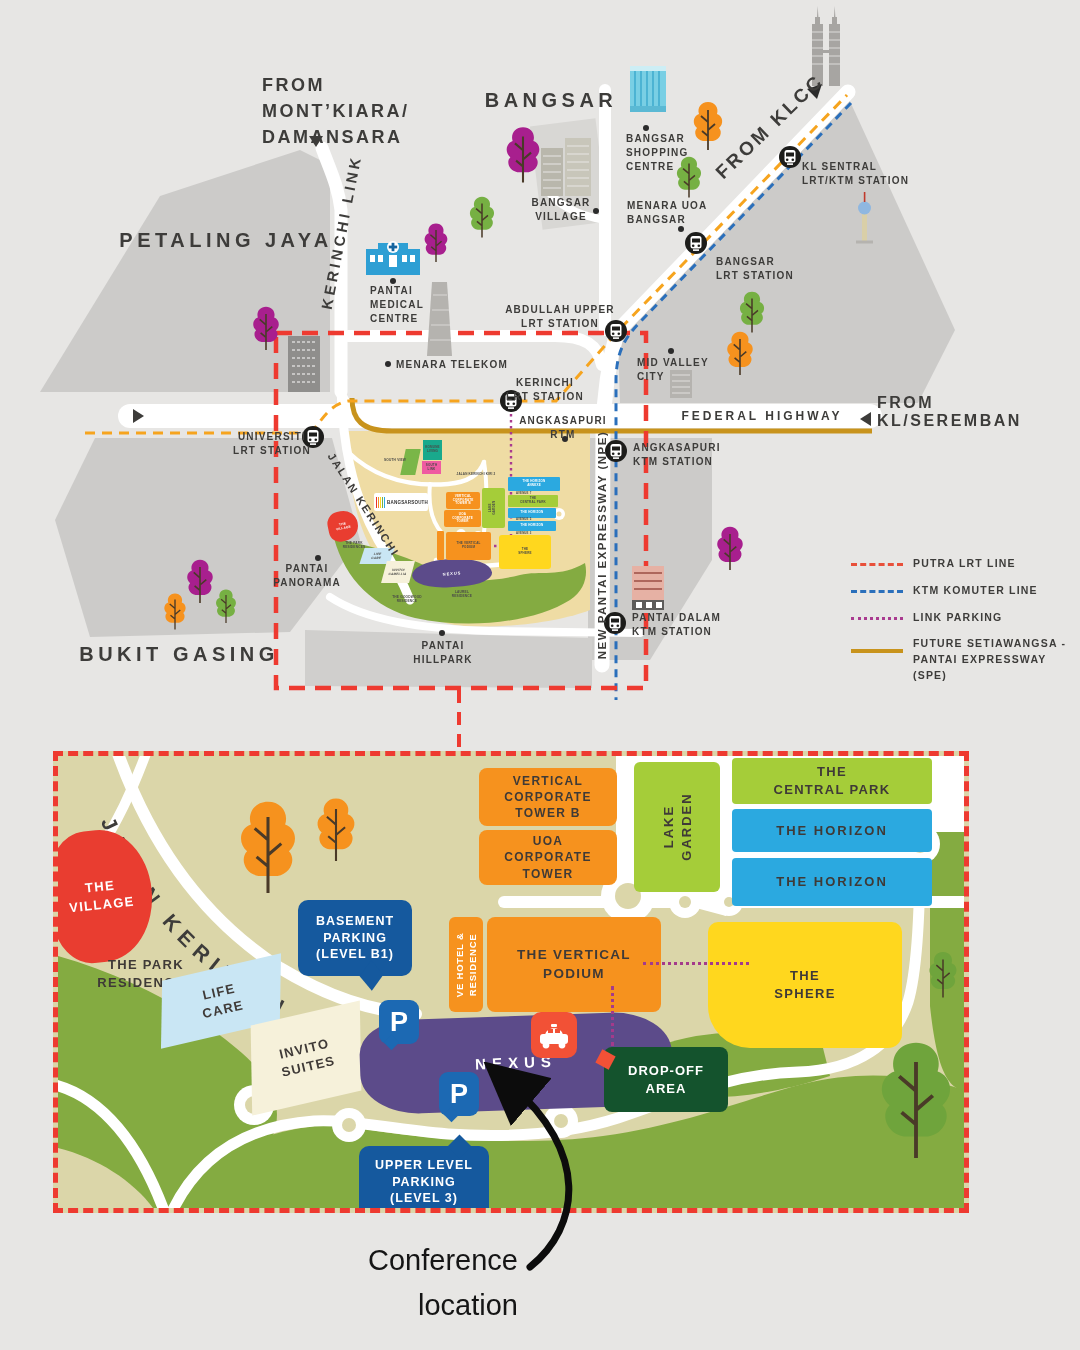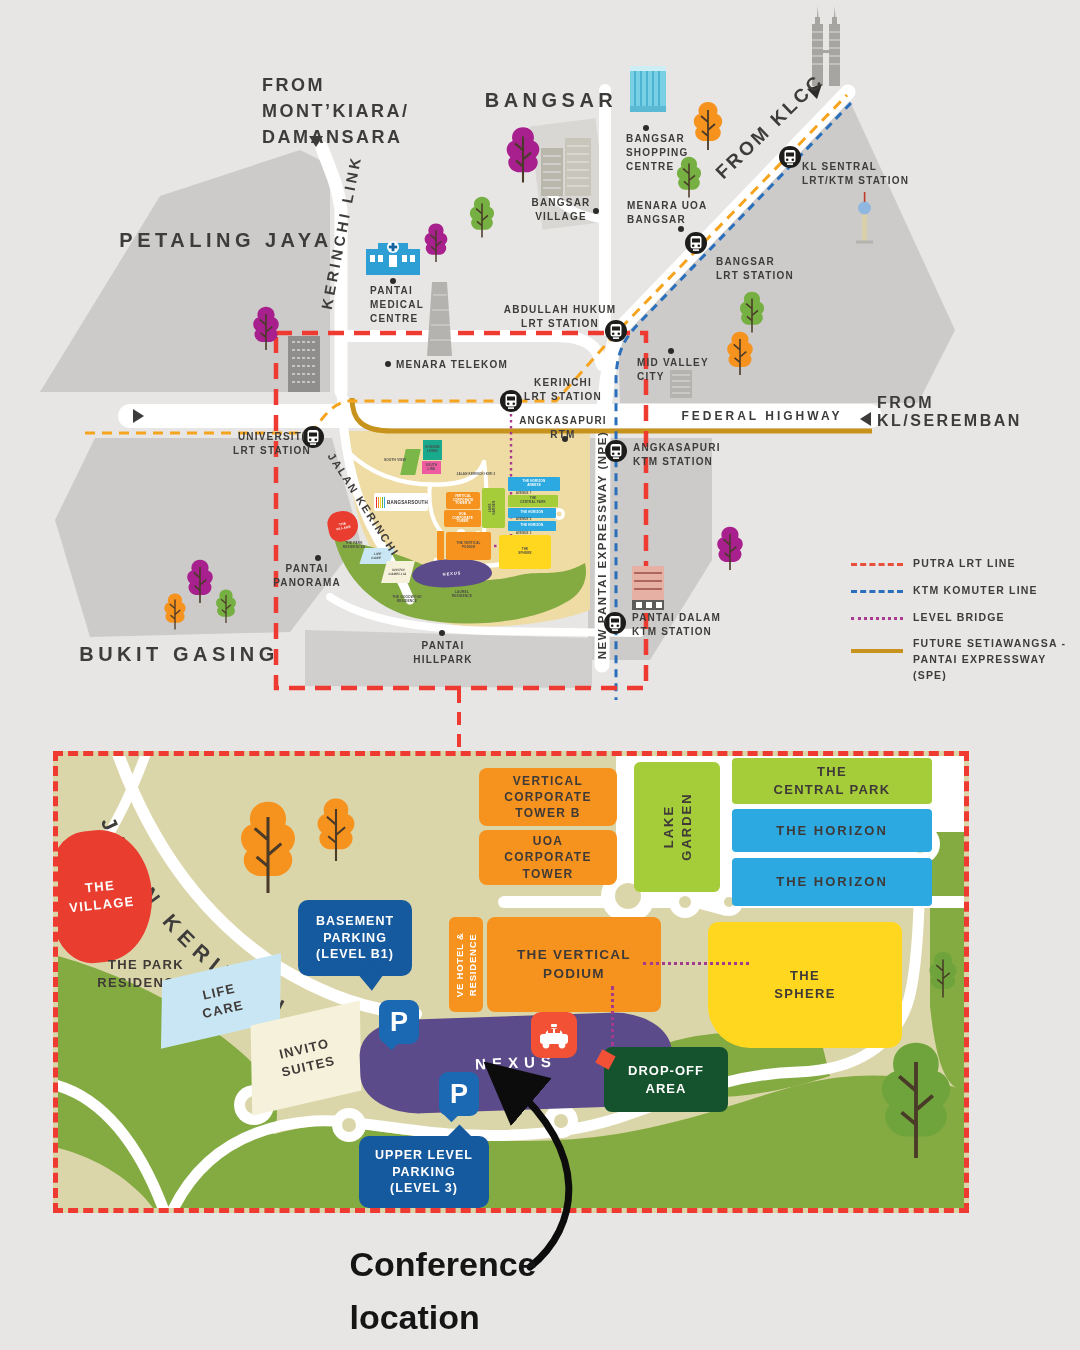--- a/index.html
+++ b/index.html
@@ -199,23 +199,23 @@
   <div class="lbl" style="left:877px;top:392px;font-size:16px;letter-spacing:2.5px">FROM</div>
   <div class="lbl" style="left:877px;top:410px;font-size:16px;letter-spacing:2.5px">KL/SEREMBAN</div>
   <div class="abs" style="left:860px;top:412px;width:0;height:0;border-top:7px solid transparent;border-bottom:7px solid transparent;border-right:11px solid #3d3c3a;z-index:6"></div>
 
   <div class="lbl ctr" style="left:762px;top:408px;font-size:12px;letter-spacing:3px;white-space:nowrap">FEDERAL HIGHWAY</div>
   <div class="lbl" style="left:602px;top:545px;font-size:11.5px;letter-spacing:1.5px;transform:translate(-50%,-50%) rotate(-90deg);white-space:nowrap">NEW PANTAI EXPRESSWAY (NPE)</div>
   <div class="lbl" style="left:363px;top:505px;font-size:11px;letter-spacing:2px;transform:translate(-50%,-50%) rotate(57deg);white-space:nowrap">JALAN KERINCHI</div>
 
   <div class="lbl ctr" style="left:272px;top:430px">UNIVERSITI
 LRT STATION</div>
-  <div class="lbl ctr" style="left:563px;top:376px">KERINCHI
+  <div class="lbl ctr" style="left:545px;top:376px">KERINCHI
 LRT STATION</div>
-  <div class="lbl ctr" style="left:560px;top:303px">ABDULLAH HUKUM
+  <div class="lbl ctr" style="left:560px;top:303px">ABDULLAH UPPER
 LRT STATION</div>
   <div class="lbl" style="left:716px;top:255px">BANGSAR
 LRT STATION</div>
   <div class="lbl" style="left:802px;top:160px">KL SENTRAL
 LRT/KTM STATION</div>
   <div class="lbl" style="left:633px;top:441px">ANGKASAPURI
 KTM STATION</div>
   <div class="lbl" style="left:632px;top:611px">PANTAI DALAM
 KTM STATION</div>
 
@@ -326,21 +326,21 @@
   <div class="blk" style="left:499px;top:535px;width:52px;height:34px;background:#ffd71e;border-radius:3px">
       <span class="mini" style="font-size:3px">THE
 SPHERE</span>
     </div>
 
   <div class="abs" style="left:851px;top:563px;width:52px;border-top:3px dashed #e8503a;z-index:6"></div>
   <div class="legend-lbl" style="left:913px;top:556px">PUTRA LRT LINE</div>
   <div class="abs" style="left:851px;top:590px;width:52px;border-top:3px dashed #2a6fbb;z-index:6"></div>
   <div class="legend-lbl" style="left:913px;top:583px">KTM KOMUTER LINE</div>
   <div class="abs" style="left:851px;top:617px;width:52px;border-top:3px dotted #a93a8f;z-index:6"></div>
-  <div class="legend-lbl" style="left:913px;top:610px">LEVEL BRIDGE</div>
+  <div class="legend-lbl" style="left:913px;top:610px">LINK PARKING</div>
   <div class="abs" style="left:851px;top:649px;width:52px;border-top:4px solid #c8931c;z-index:6"></div>
   <div class="legend-lbl" style="left:913px;top:636px">FUTURE SETIAWANGSA -
 PANTAI EXPRESSWAY (SPE)</div>
 
   <div class="detail">
     <svg class="abs" style="left:0;top:0;z-index:1" width="906" height="452" viewBox="0 0 906 452">
       <defs>
         <g id="treeD">
           <path d="M20 2 C13 2 9 8 11 14 C5 16 4 24 9 28 C5 32 8 40 15 41 L25 41 C32 40 35 32 31 28 C36 24 35 16 29 14 C31 8 27 2 20 2 Z"></path>
           <path d="M20 10 V50 M20 22 L13 16 M20 30 L27 24 M20 36 L14 31" stroke="#4a3a28" stroke-width="1.6" fill="none"></path>
@@ -474,32 +474,32 @@
 (LEVEL B1)</span>
     </div>
     <div class="picon" style="left:321px;top:244px">
       <span class="tail" style="left:7px;bottom:-4px;width:11px;height:11px;background:#1c69b3;transform:rotate(45deg);z-index:-1"></span>
       <span>P</span>
     </div>
     <div class="picon" style="left:381px;top:316px">
       <span class="tail" style="left:7px;bottom:-4px;width:11px;height:11px;background:#1c69b3;transform:rotate(45deg);z-index:-1"></span>
       <span>P</span>
     </div>
-    <div class="callout" style="left:301px;top:380px;width:130px;height:72px">
+    <div class="callout" style="left:301px;top:390px;width:130px;height:72px">
       <span class="tail" style="left:92px;top:-8px;width:17px;height:17px;transform:rotate(45deg)"></span>
       <span class="blklbl">UPPER LEVEL
 PARKING
 (LEVEL 3)</span>
     </div>
   </div>
 
   <svg class="abs" style="left:455px;top:1062px;z-index:7" width="190" height="235" viewBox="0 0 190 235">
     <defs>
       <marker id="ah" markerWidth="9" markerHeight="9" refX="4" refY="4.5" orient="auto">
         <polygon points="0,0 9,4.5 0,9" fill="#0c0c0c"></polygon>
       </marker>
     </defs>
     <path d="M75 205 C125 165 135 90 55 22" stroke="#0c0c0c" stroke-width="7" fill="none" stroke-linecap="round" marker-end="url(#ah)"></path>
   </svg>
-  <div class="abs" style="left:443px;top:1238px;transform:translateX(-50%);font-size:34px;font-weight:700;color:#151515;white-space:pre-line;line-height:1.55;text-align:left;z-index:7">Conference
+  <div class="abs" style="left:443px;top:1238px;transform:translateX(-50%);font-size:29px;font-weight:400;color:#151515;white-space:pre-line;line-height:1.55;text-align:right;z-index:7">Conference
 location</div>
 
 </div>
 
 </body></html>

